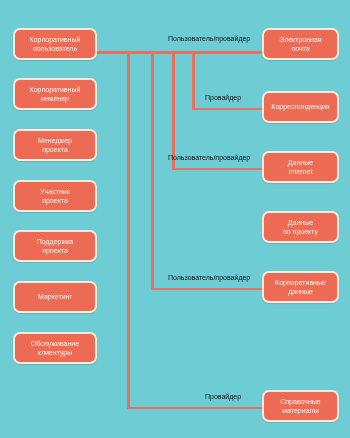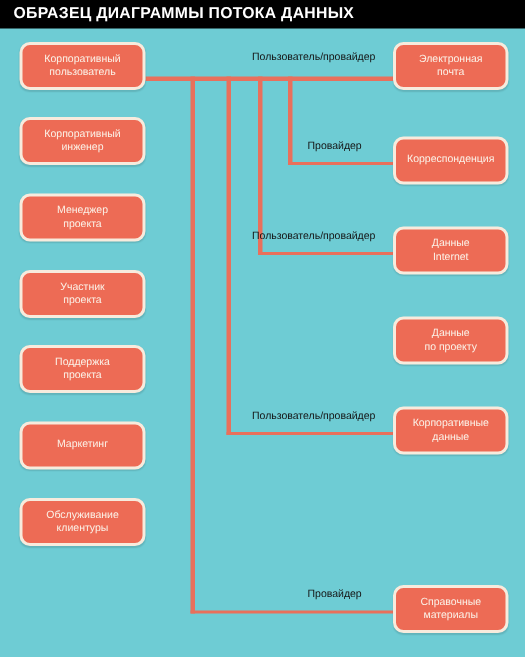--- a/index.html
+++ b/index.html
@@ -74,23 +74,20 @@
     font-size: 7px;
     white-space: nowrap;
     font-family: "Liberation Sans", sans-serif;
   }
 </style>
 </head>
 <body>
 
 <div id="canvas">
 
-  <div id="title-bar">
-    <div id="title-text">ОБРАЗЕЦ ДИАГРАММЫ ПОТОКА ДАННЫХ</div>
-  </div>
 
   <div class="line h" style="left:97px; top:51px; width:165px;"></div>
 
   <div class="line v" style="left:127px; top:51px; height:358px;"></div>
   <div class="line v" style="left:151px; top:51px; height:239px;"></div>
   <div class="line v" style="left:172px; top:51px; height:119px;"></div>
   <div class="line v" style="left:192px; top:51px; height:59px;"></div>
 
   <div class="line h" style="left:192px; top:107.5px; width:70px;"></div>
   <div class="line h" style="left:172px; top:167.5px; width:90px;"></div>

